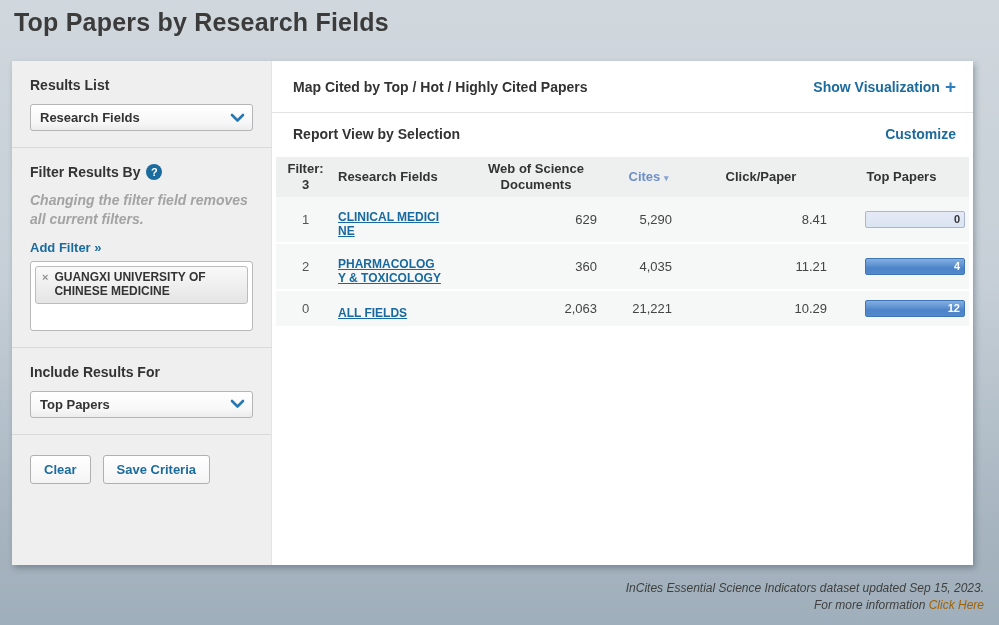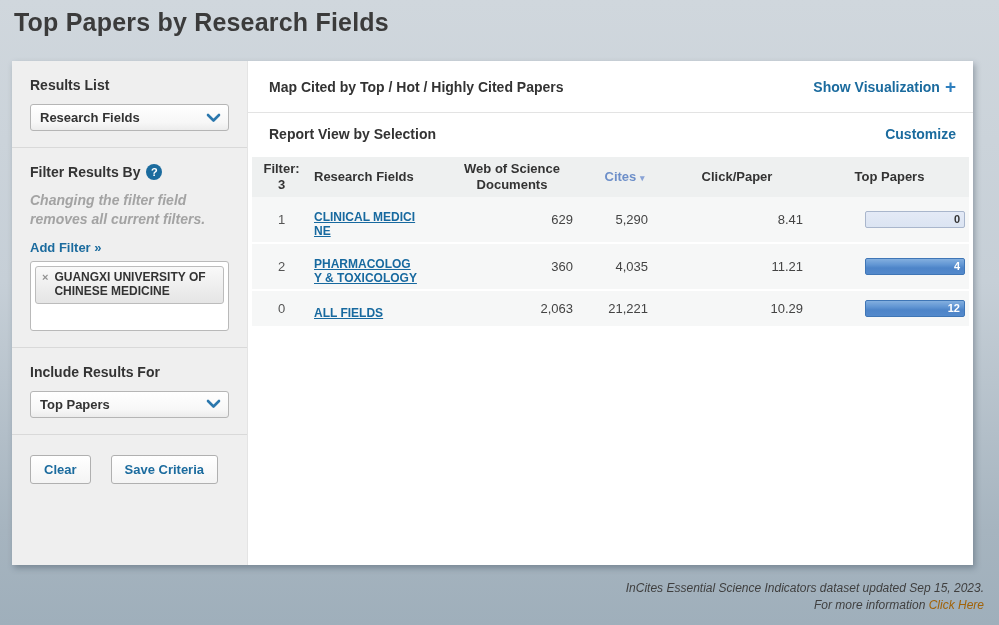--- a/index.html
+++ b/index.html
@@ -18,21 +18,21 @@
   }
   .panels {
     display: flex;
     margin: 24px 0 0 12px;
     width: 961px;
     height: 504px;
     box-shadow: 2px 3px 6px rgba(40,55,70,0.35);
   }
   
   .sidebar {
-    width: 236px;
+    width: 260px;
     flex: none;
     background: #efefef;
     border-right: 1px solid #e4e4e4;
   }
   .side-section { padding: 16px 18px; border-bottom: 1px solid #d9d9d9; }
   .side-section.last { border-bottom: none; }
   .side-heading {
     font-size: 14px;
     font-weight: bold;
     color: #333;
@@ -105,21 +105,21 @@
     line-height: 1.2;
     cursor: pointer;
   }
   .tag-close {
     color: #919191;
     font-size: 11px;
     font-weight: bold;
     padding-top: 1px;
     cursor: pointer;
   }
-  .btn-row { display: flex; gap: 20px; padding-top: 4px; }
+  .btn-row { display: flex; gap: 12px; padding-top: 4px; }
   .btn {
     background: linear-gradient(180deg, #ffffff, #f4f4f4);
     border: 1px solid #b0b0b0;
     border-radius: 3px;
     color: #1b6b9e;
     font-family: "Liberation Sans", sans-serif;
     font-size: 13px;
     font-weight: bold;
     padding: 6px 13px;
     cursor: pointer;

